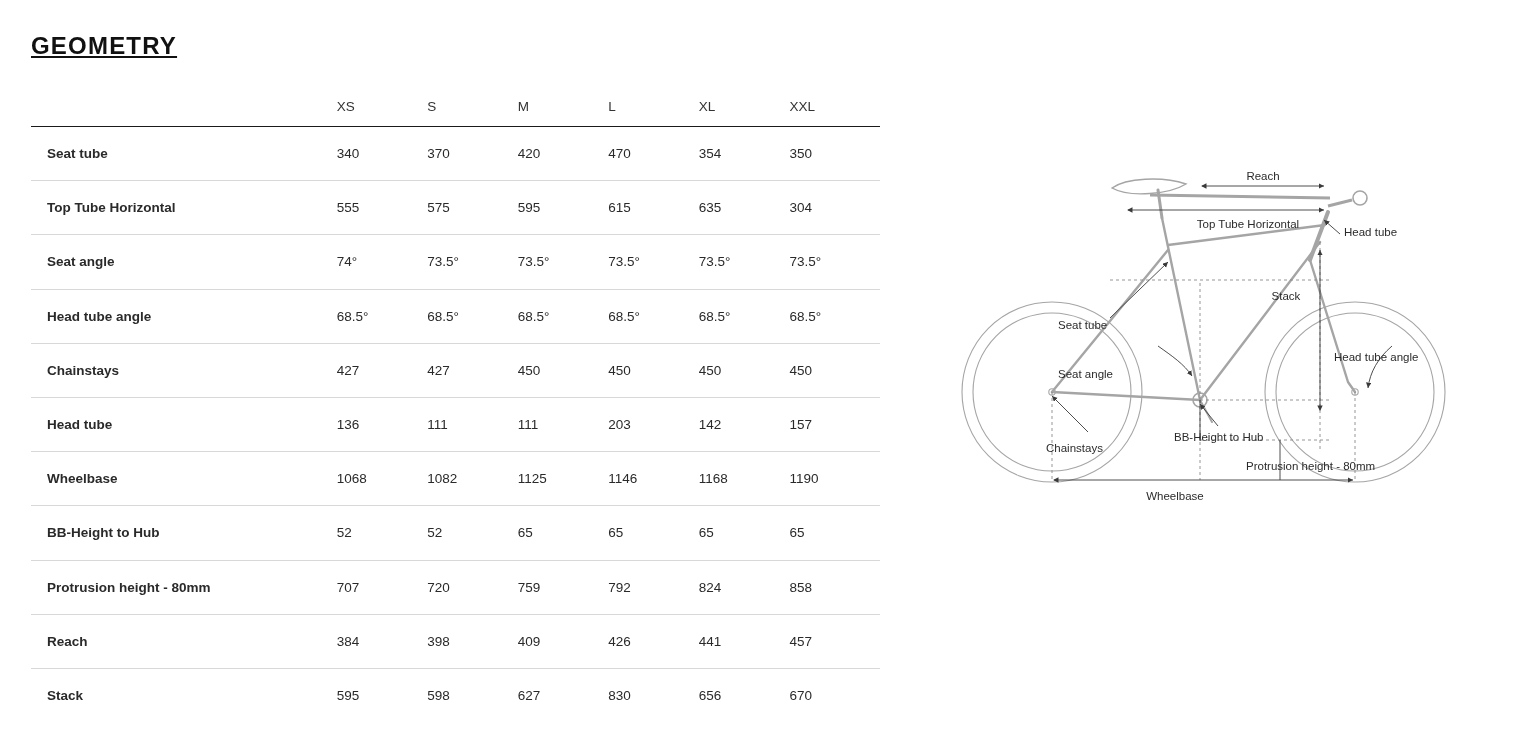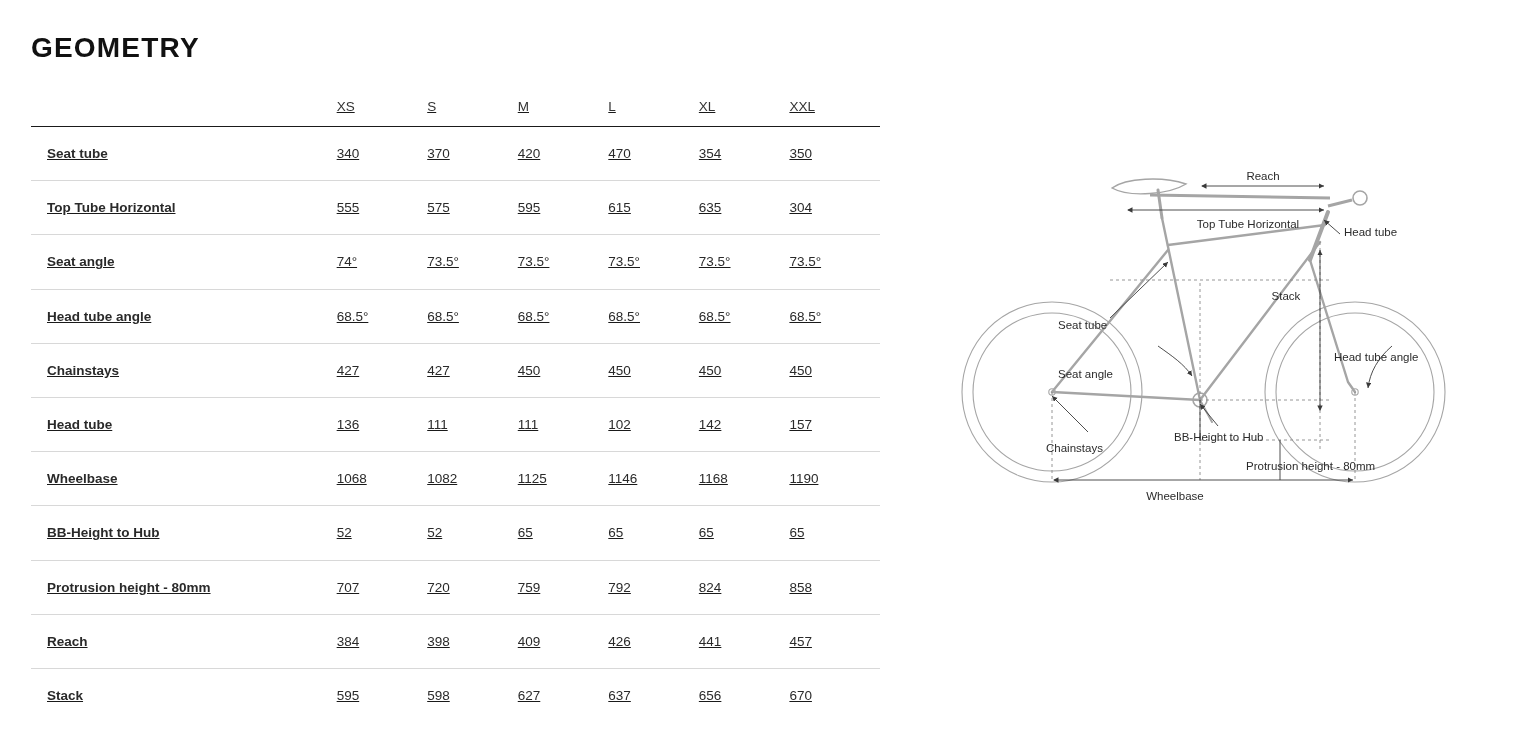--- a/index.html
+++ b/index.html
@@ -18,34 +18,34 @@
   #page {
     position: relative;
     width: 1539px;
     height: 734px;
   }
   
   #page-title {
     position: absolute;
     left: 31px;
     top: 32px;
-    font-size: 28px;
+    font-size: 24px;
     font-weight: bold;
     letter-spacing: 1.2px;
     color: #111111;
+    text-decoration: underline;
   }
   
   #geometry-table {
     position: absolute;
     left: 31px;
     top: 86px;
     width: 849px;
     border-collapse: collapse;
     font-size: 13.5px;
-    text-decoration: underline;
   }
   #geometry-table th,
   #geometry-table td {
     text-align: left;
     padding: 0;
     vertical-align: middle;
   }
   #geometry-table thead th {
     height: 40px;
     font-weight: normal;
@@ -154,21 +154,21 @@
         <td>450</td>
         <td>450</td>
         <td>450</td>
         <td>450</td>
       </tr>
       <tr>
         <td class="row-label">Head tube</td>
         <td>136</td>
         <td>111</td>
         <td>111</td>
-        <td>102</td>
+        <td>203</td>
         <td>142</td>
         <td>157</td>
       </tr>
       <tr>
         <td class="row-label">Wheelbase</td>
         <td>1068</td>
         <td>1082</td>
         <td>1125</td>
         <td>1146</td>
         <td>1168</td>
@@ -199,21 +199,21 @@
         <td>409</td>
         <td>426</td>
         <td>441</td>
         <td>457</td>
       </tr>
       <tr>
         <td class="row-label">Stack</td>
         <td>595</td>
         <td>598</td>
         <td>627</td>
-        <td>637</td>
+        <td>830</td>
         <td>656</td>
         <td>670</td>
       </tr>
     </tbody>
   </table>
 
   <div id="bike-diagram">
     <svg width="620" height="400" viewBox="0 0 620 400" xmlns="http://www.w3.org/2000/svg">
       <defs>
         <marker id="arrowEnd" markerWidth="7" markerHeight="7" refX="6" refY="3" orient="auto">

